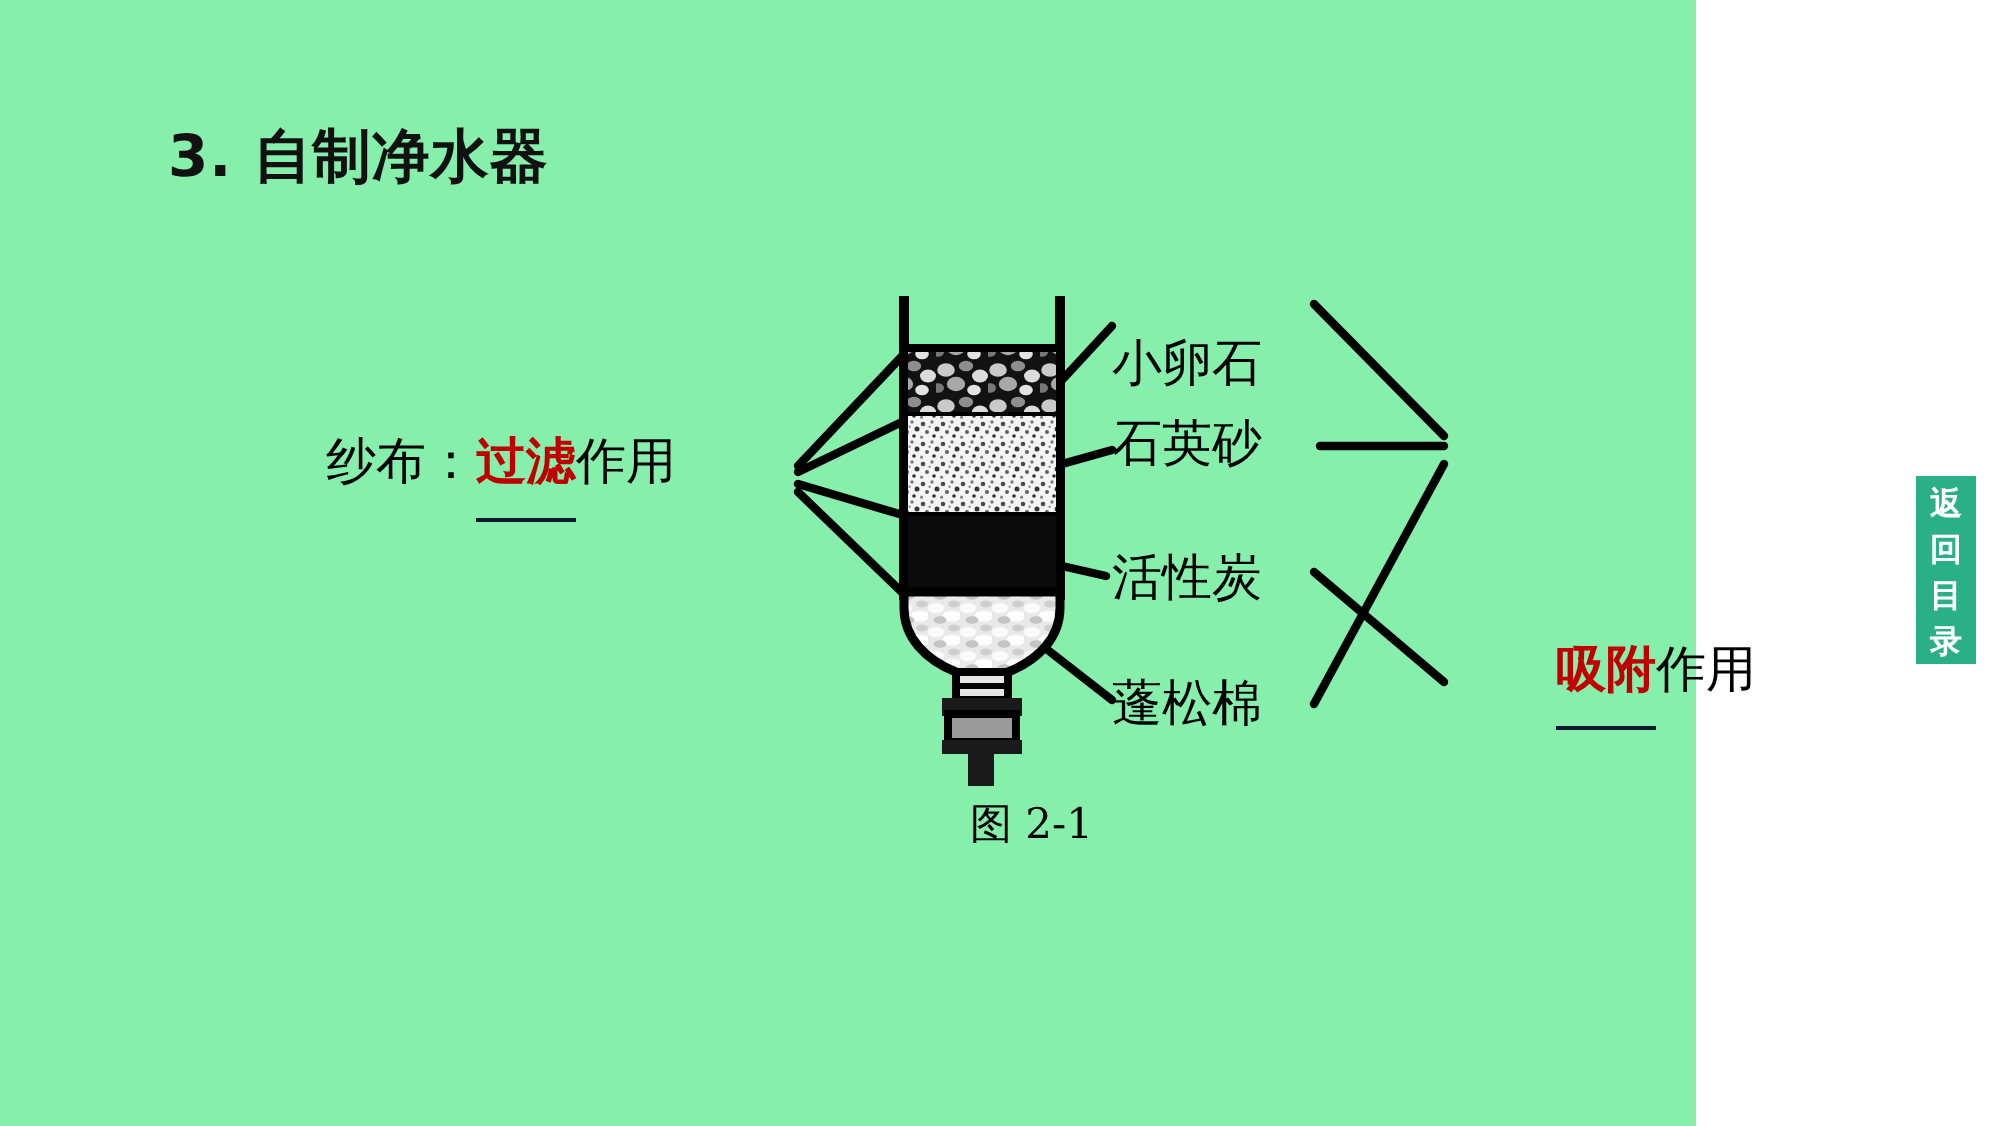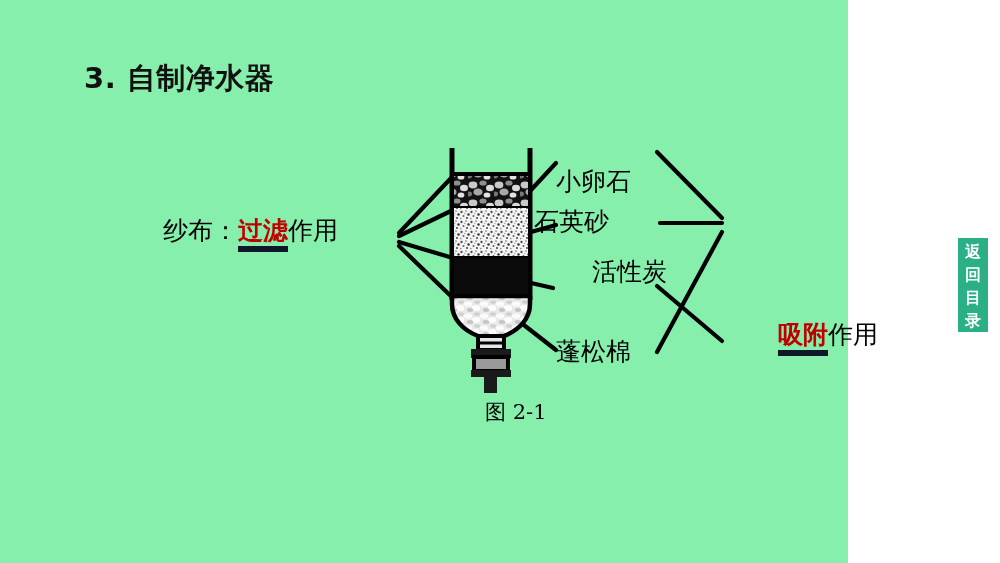--- a/index.html
+++ b/index.html
@@ -51,27 +51,27 @@
     position: absolute;
     white-space: nowrap;
     font-family: "DejaVu Serif", "Liberation Serif", serif;
     font-size: 25px;
     line-height: 1;
     color: #000000;
   }
   .lbl .red {
     color: #c00000;
     font-weight: bold;
-    border-bottom: 6px solid #0f172a;
-    padding-bottom: 1px;
+    border-bottom: 2px solid #0f172a;
+    padding-bottom: 14px;
   }
   .lbl-left     { left: 163px; top: 218px; }
   .lbl-pebble   { left: 556px; top: 140px; margin-top: 29px; }
-  .lbl-sand     { left: 534px; top: 209px; }
-  .lbl-carbon   { left: 556px; top: 259px; margin-left: 36px; }
+  .lbl-sand     { left: 556px; top: 209px; }
+  .lbl-carbon   { left: 556px; top: 276px; }
   .lbl-cotton   { left: 556px; top: 339px; text-align: right; }
   .lbl-filter   { left: 730px; top: 205px; }
   .lbl-adsorb   { left: 730px; top: 322px; margin-left: 48px; }
 
   .caption {
     position: absolute;
     left: 485px;
     top: 402px;
     font-family: "DejaVu Serif", "Liberation Serif", serif;
     font-size: 21px;

